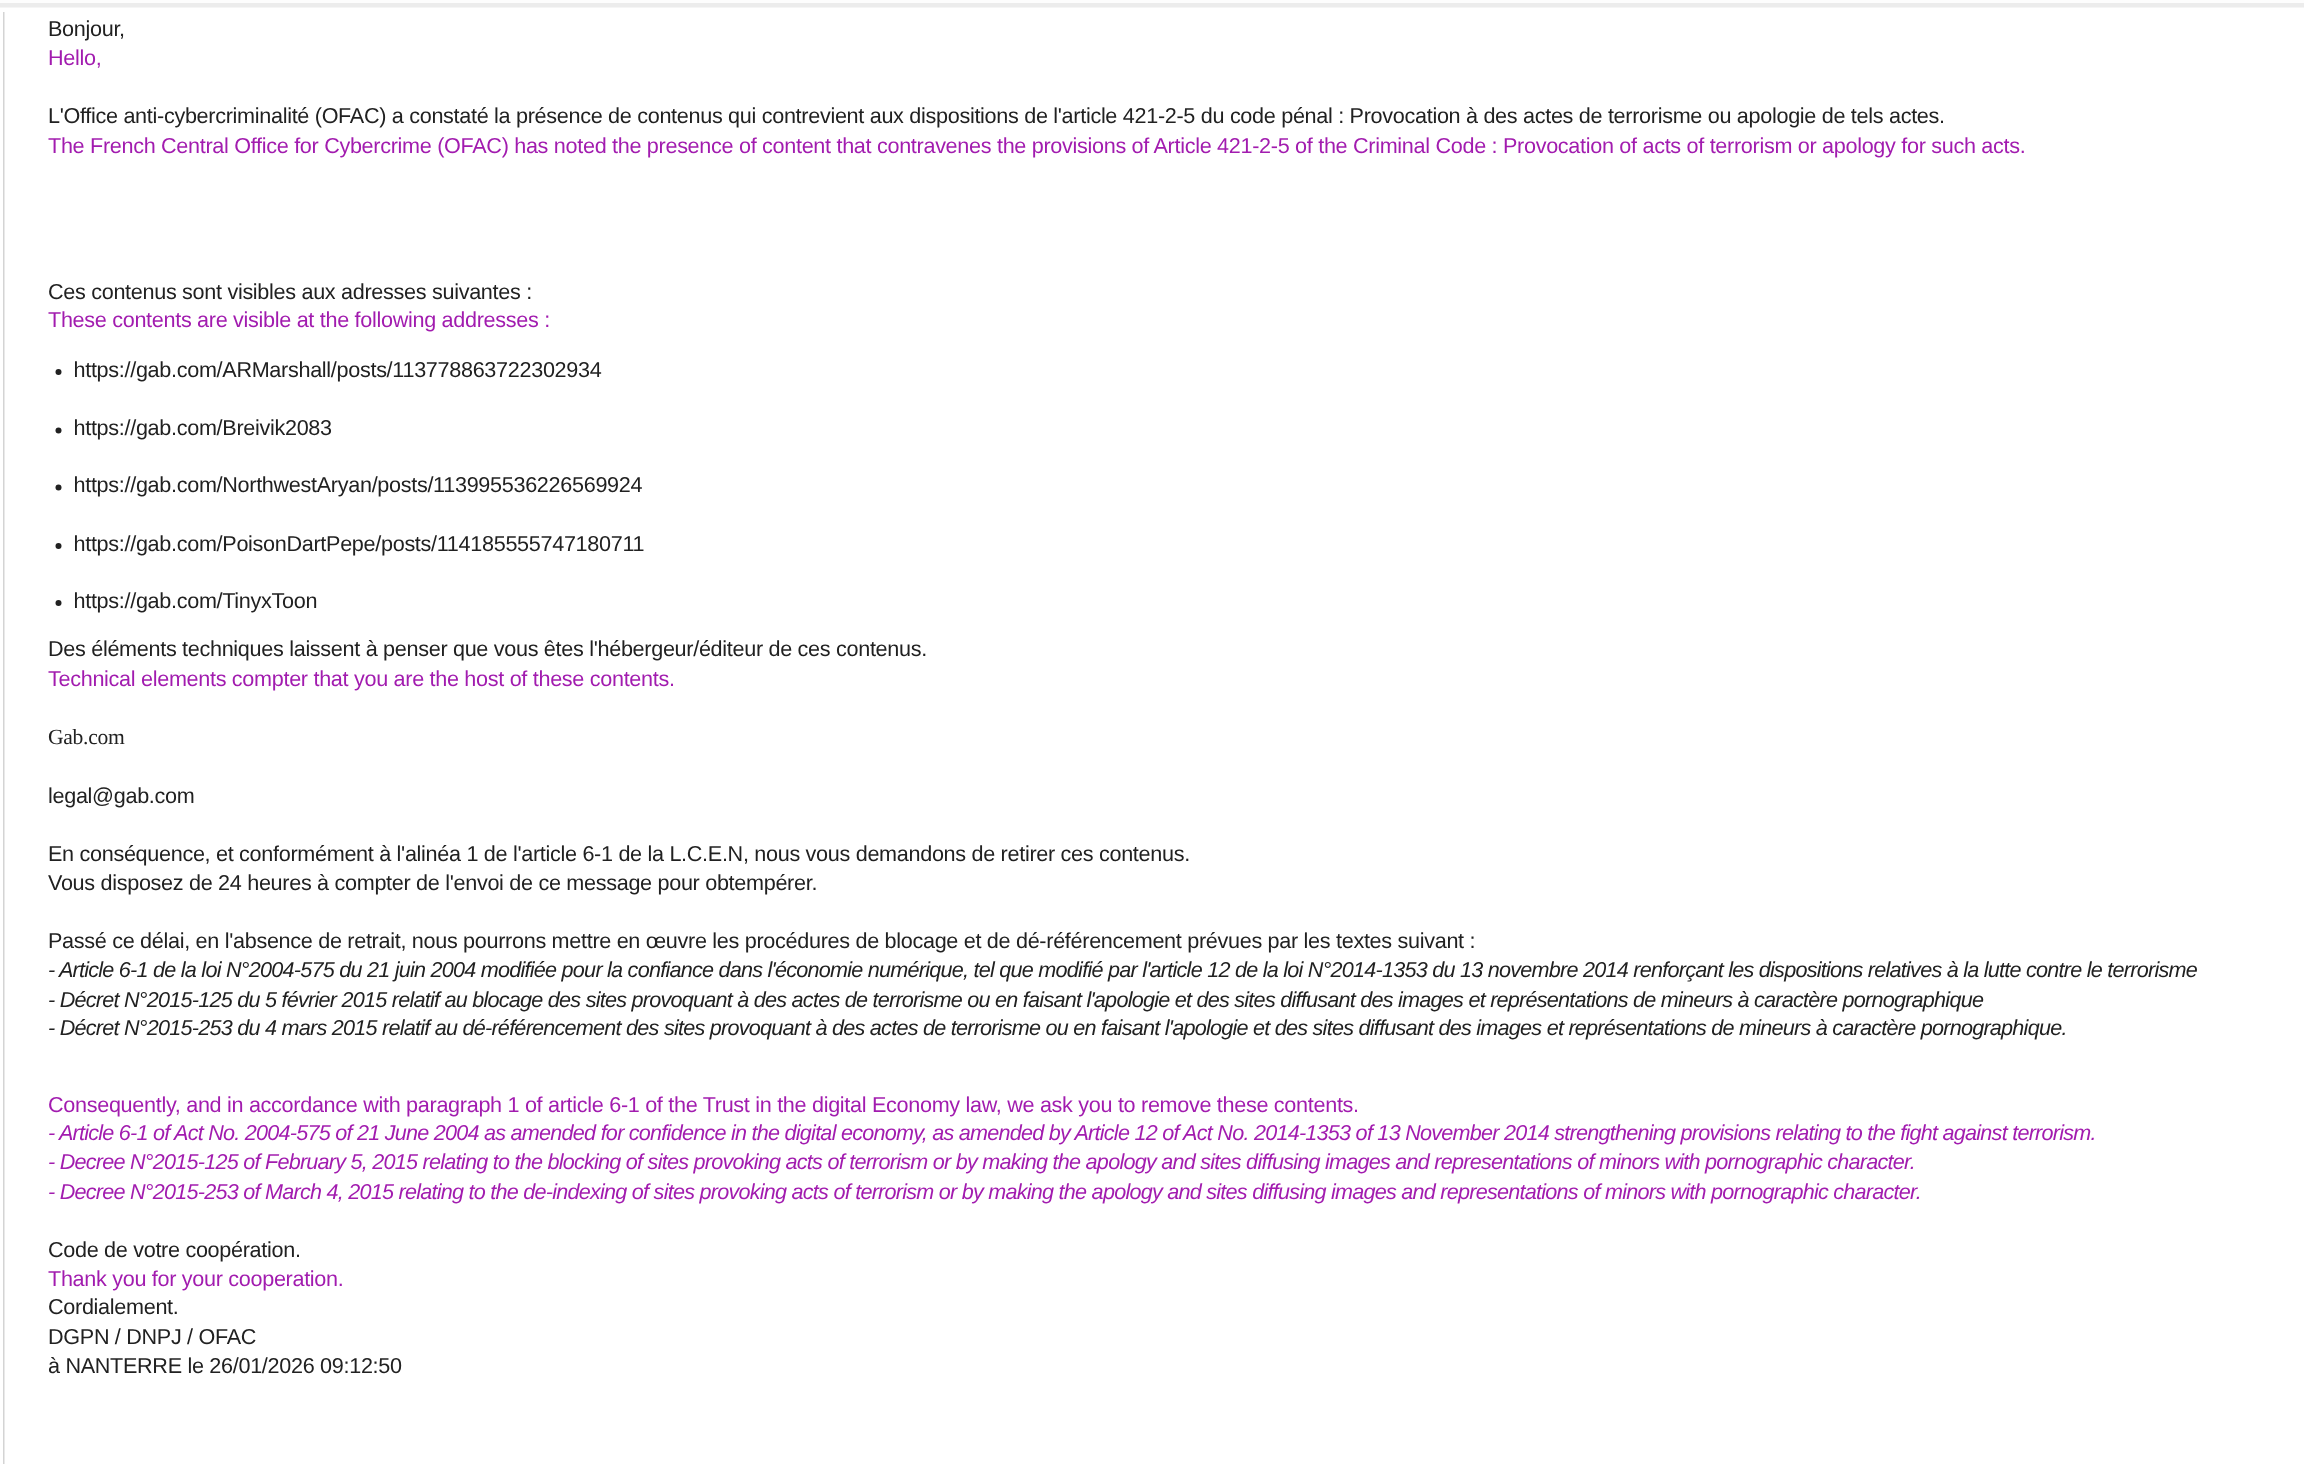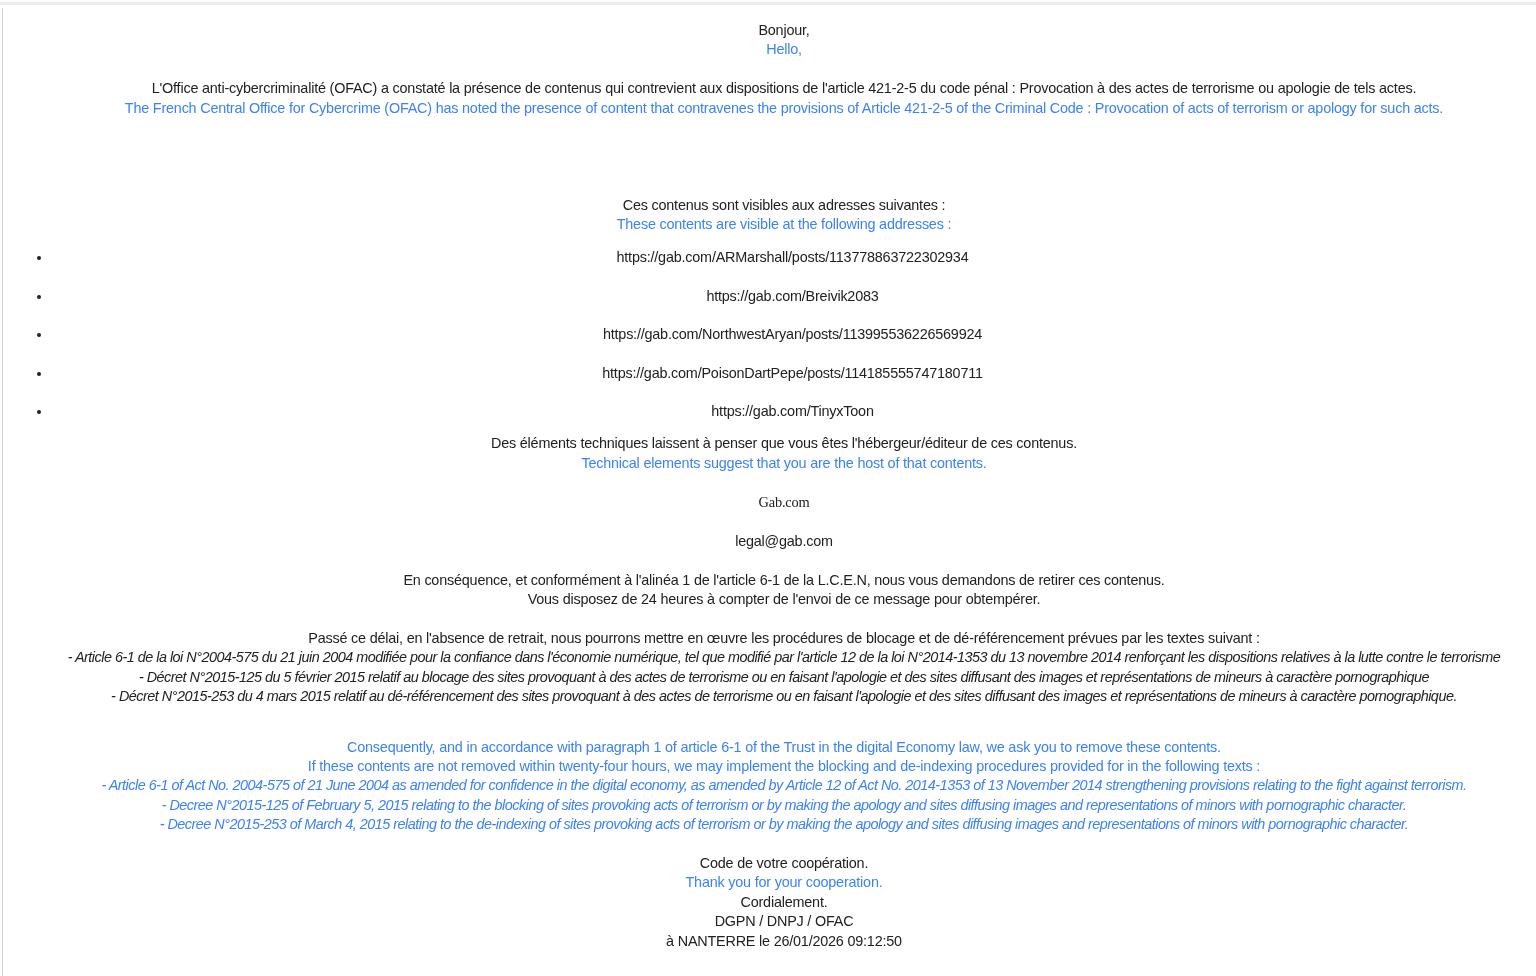--- a/index.html
+++ b/index.html
@@ -17,23 +17,23 @@
     height: 5px; width: 100%;
     background: #fdfdfd;
     border-bottom: 3px solid #ececec;
   }
   .left-rule {
     position: absolute;
     left: 2px; top: 8px; bottom: 0;
     width: 1px;
     background: #d4d4d4;
   }
-  .content { padding: 16px 0 0 32px; text-align: center; }
+  .content { padding: 6px 0 0 32px; }
   p { white-space: nowrap; }
-  .en { color: #3b82f6; }
+  .en { color: #a21caf; }
   .it { font-style: italic; }
   .tight { letter-spacing: -0.5px; }
   strong { font-weight: normal; }
 
   .mb-line  { margin-bottom: 19.4px; }
   .mb-big   { margin-bottom: 77.6px; }
   .mb-list  { margin-bottom: 14px; }
   .mb-two   { margin-bottom: 20px; font-family: Liberation Serif, serif; }
   .mb-blue  { margin-bottom: 31px; }
 
@@ -78,42 +78,41 @@
   <ul class="urls">
     <li><span class="bullet"></span><span>https://gab.com/ARMarshall/posts/113778863722302934</span></li>
     <li><span class="bullet"></span><span>https://gab.com/Breivik2083</span></li>
     <li><span class="bullet"></span><span>https://gab.com/NorthwestAryan/posts/113995536226569924</span></li>
     <li><span class="bullet"></span><span>https://gab.com/PoisonDartPepe/posts/114185555747180711</span></li>
     <li><span class="bullet"></span><span>https://gab.com/TinyxToon</span></li>
   </ul>
 
   <div class="mb-line">
     <p>Des éléments techniques laissent à penser que vous êtes l'hébergeur/éditeur de ces contenus.</p>
-    <p class="en">Technical elements suggest that you are the host of that contents.</p>
+    <p class="en">Technical elements compter that you are the host of these contents.</p>
   </div>
 
   <p class="mb-two">Gab.com</p>
 
   <p class="mb-line">legal@gab.com</p>
 
   <div class="mb-line">
     <p>En conséquence, et conformément à l'alinéa 1 de l'article 6-1 de la L.C.E.N, nous vous demandons de retirer ces contenus.</p>
     <p>Vous disposez de 24 heures à compter de l'envoi de ce message pour obtempérer.</p>
   </div>
 
   <div class="mb-blue">
     <p>Passé ce délai, en l'absence de retrait, nous pourrons mettre en œuvre les procédures de blocage et de dé-référencement prévues par les textes suivant :</p>
     <p class="it tight">- Article 6-1 de la loi N°2004-575 du 21 juin 2004 modifiée pour la confiance dans l'économie numérique, tel que modifié par l'article 12 de la loi N°2014-1353 du 13 novembre 2014 renforçant les dispositions relatives à la lutte contre le terrorisme</p>
     <p class="it tight">- Décret N°2015-125 du 5 février 2015 relatif au blocage des sites provoquant à des actes de terrorisme ou en faisant l'apologie et des sites diffusant des images et représentations de mineurs à caractère pornographique</p>
     <p class="it tight">- Décret N°2015-253 du 4 mars 2015 relatif au dé-référencement des sites provoquant à des actes de terrorisme ou en faisant l'apologie et des sites diffusant des images et représentations de mineurs à caractère pornographique.</p>
   </div>
 
   <div class="mb-line">
     <p class="en">Consequently, and in accordance with paragraph 1 of article 6-1 of the Trust in the digital Economy law, we ask you to remove these contents.</p>
-    <p class="en">If these contents are not removed within twenty-four hours, we may implement the blocking and de-indexing procedures provided for in the following texts :</p>
     <p class="en it tight">- Article 6-1 of Act No. 2004-575 of 21 June 2004 as amended for confidence in the digital economy, as amended by Article 12 of Act No. 2014-1353 of 13 November 2014 strengthening provisions relating to the fight against terrorism.</p>
     <p class="en it tight">- Decree N°2015-125 of February 5, 2015 relating to the blocking of sites provoking acts of terrorism or by making the apology and sites diffusing images and representations of minors with pornographic character.</p>
     <p class="en it tight">- Decree N°2015-253 of March 4, 2015 relating to the de-indexing of sites provoking acts of terrorism or by making the apology and sites diffusing images and representations of minors with pornographic character.</p>
   </div>
 
   <div>
     <p>Code de votre coopération.</p>
     <p class="en">Thank you for your cooperation.</p>
     <p>Cordialement.</p>
     <p>DGPN / DNPJ / OFAC</p>

